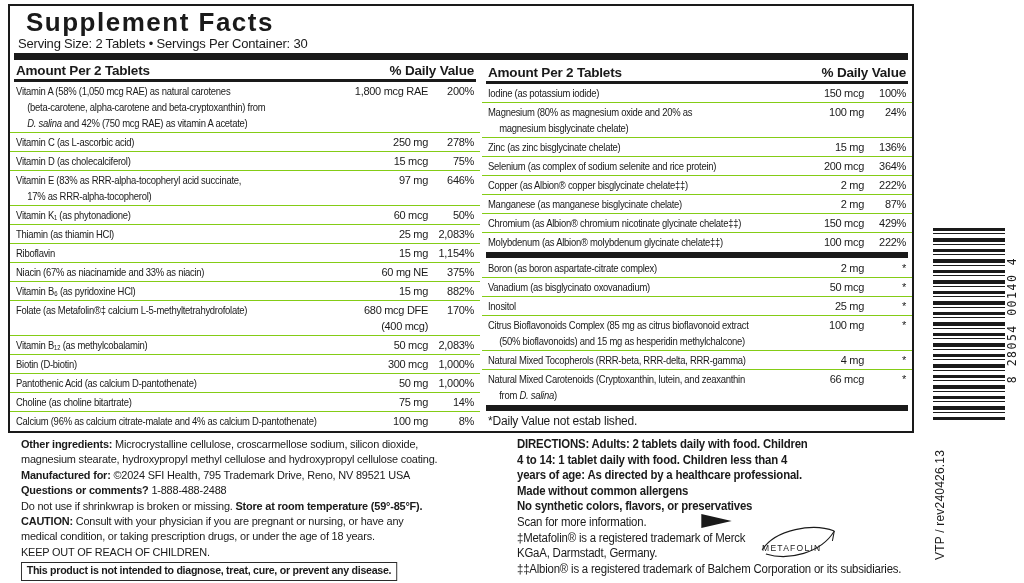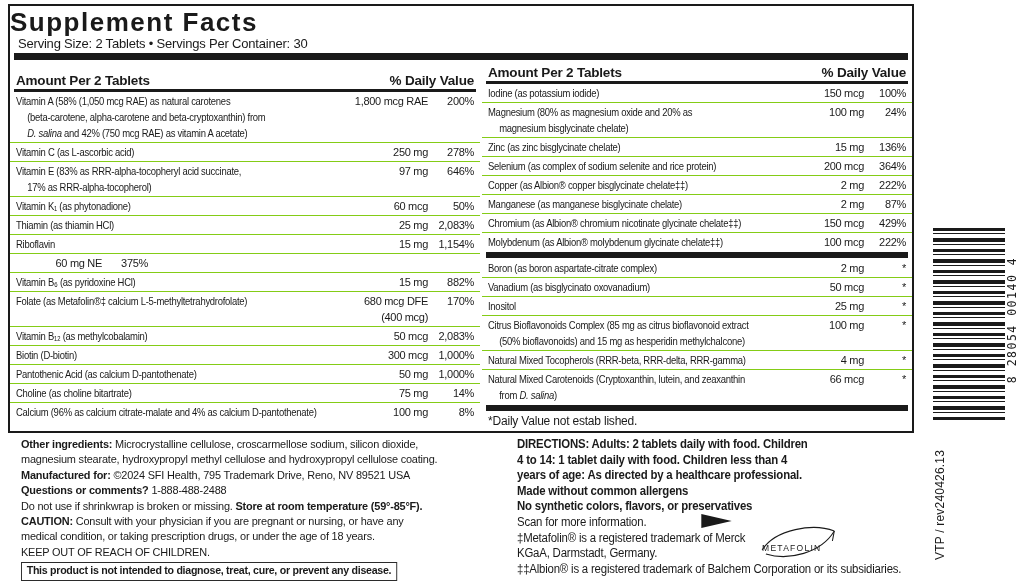--- a/index.html
+++ b/index.html
@@ -3,21 +3,21 @@
 <meta charset="utf-8">
 <style>
   * { box-sizing: border-box; margin: 0; padding: 0; }
   body {
     width: 1024px; height: 583px; position: relative; overflow: hidden;
     background: #fff; color: #1a1a1a;
     font-family: "Liberation Sans", "DejaVu Sans", sans-serif;
   }
   .facts { position: absolute; left: 8px; top: 4px; width: 906px; height: 429px;
     border: 2.5px solid #1a1a1a; background: #fff; overflow: hidden; }
-  .title { font-size: 26px; line-height: 28px; font-weight: bold; letter-spacing: 1.5px; padding: 2px 0 0; }
+  .title { font-size: 26px; line-height: 28px; font-weight: bold; letter-spacing: 1.5px; padding: 2px 16px 0; }
   .serving { font-size: 13px; line-height: 15px; padding: 0 8px 2px; letter-spacing: -0.2px; }
   .thickbar { height: 7px; background: #1a1a1a; margin: 0 4px; }
   .medbar { height: 3px; background: #1a1a1a; margin: 0 4px; }
   .secbar { height: 6px; background: #1a1a1a; margin: 1px 4px; }
   .cols { display: flex; align-items: center; height: 370px; }
   .cl { width: 470px; }
   .cr { flex: 1; }
   .vdiv { width: 2px; background: #1a1a1a; }
   .col-head { display: flex; justify-content: space-between; font-weight: bold;
     font-size: 13.5px; line-height: 17px; padding: 2px 6px 0; letter-spacing: -0.2px; }
@@ -86,20 +86,27 @@
       </div>
       <div class="row">
         <div class="name">
             <div class="cond">Vitamin C (as L-ascorbic acid)</div>
           </div>
         <div class="amt">250 mg</div>
         <div class="dv">278%</div>
       </div>
       <div class="row">
         <div class="name">
+            <div class="cond">Vitamin D (as cholecalciferol)</div>
+          </div>
+        <div class="amt">15 mcg</div>
+        <div class="dv">75%</div>
+      </div>
+      <div class="row">
+        <div class="name">
           <div class="cond">Vitamin E (83% as RRR-alpha-tocopheryl acid succinate,</div>
           <div class="cond l2">17% as RRR-alpha-tocopherol)</div>
         </div>
         <div class="amt">97 mg</div>
         <div class="dv">646%</div>
       </div>
       <div class="row">
         <div class="name">
             <div class="cond">Vitamin K₁ (as phytonadione)</div>
           </div>
@@ -114,20 +121,23 @@
         <div class="dv">2,083%</div>
       </div>
       <div class="row">
         <div class="name">
             <div class="cond">Riboflavin</div>
           </div>
         <div class="amt">15 mg</div>
         <div class="dv">1,154%</div>
       </div>
       <div class="row">
+        <div class="name">
+            <div class="cond">Niacin (67% as niacinamide and 33% as niacin)</div>
+          </div>
         <div class="amt">60 mg NE</div>
         <div class="dv">375%</div>
       </div>
       <div class="row">
         <div class="name">
             <div class="cond">Vitamin B₆ (as pyridoxine HCl)</div>
           </div>
         <div class="amt">15 mg</div>
         <div class="dv">882%</div>
       </div>

